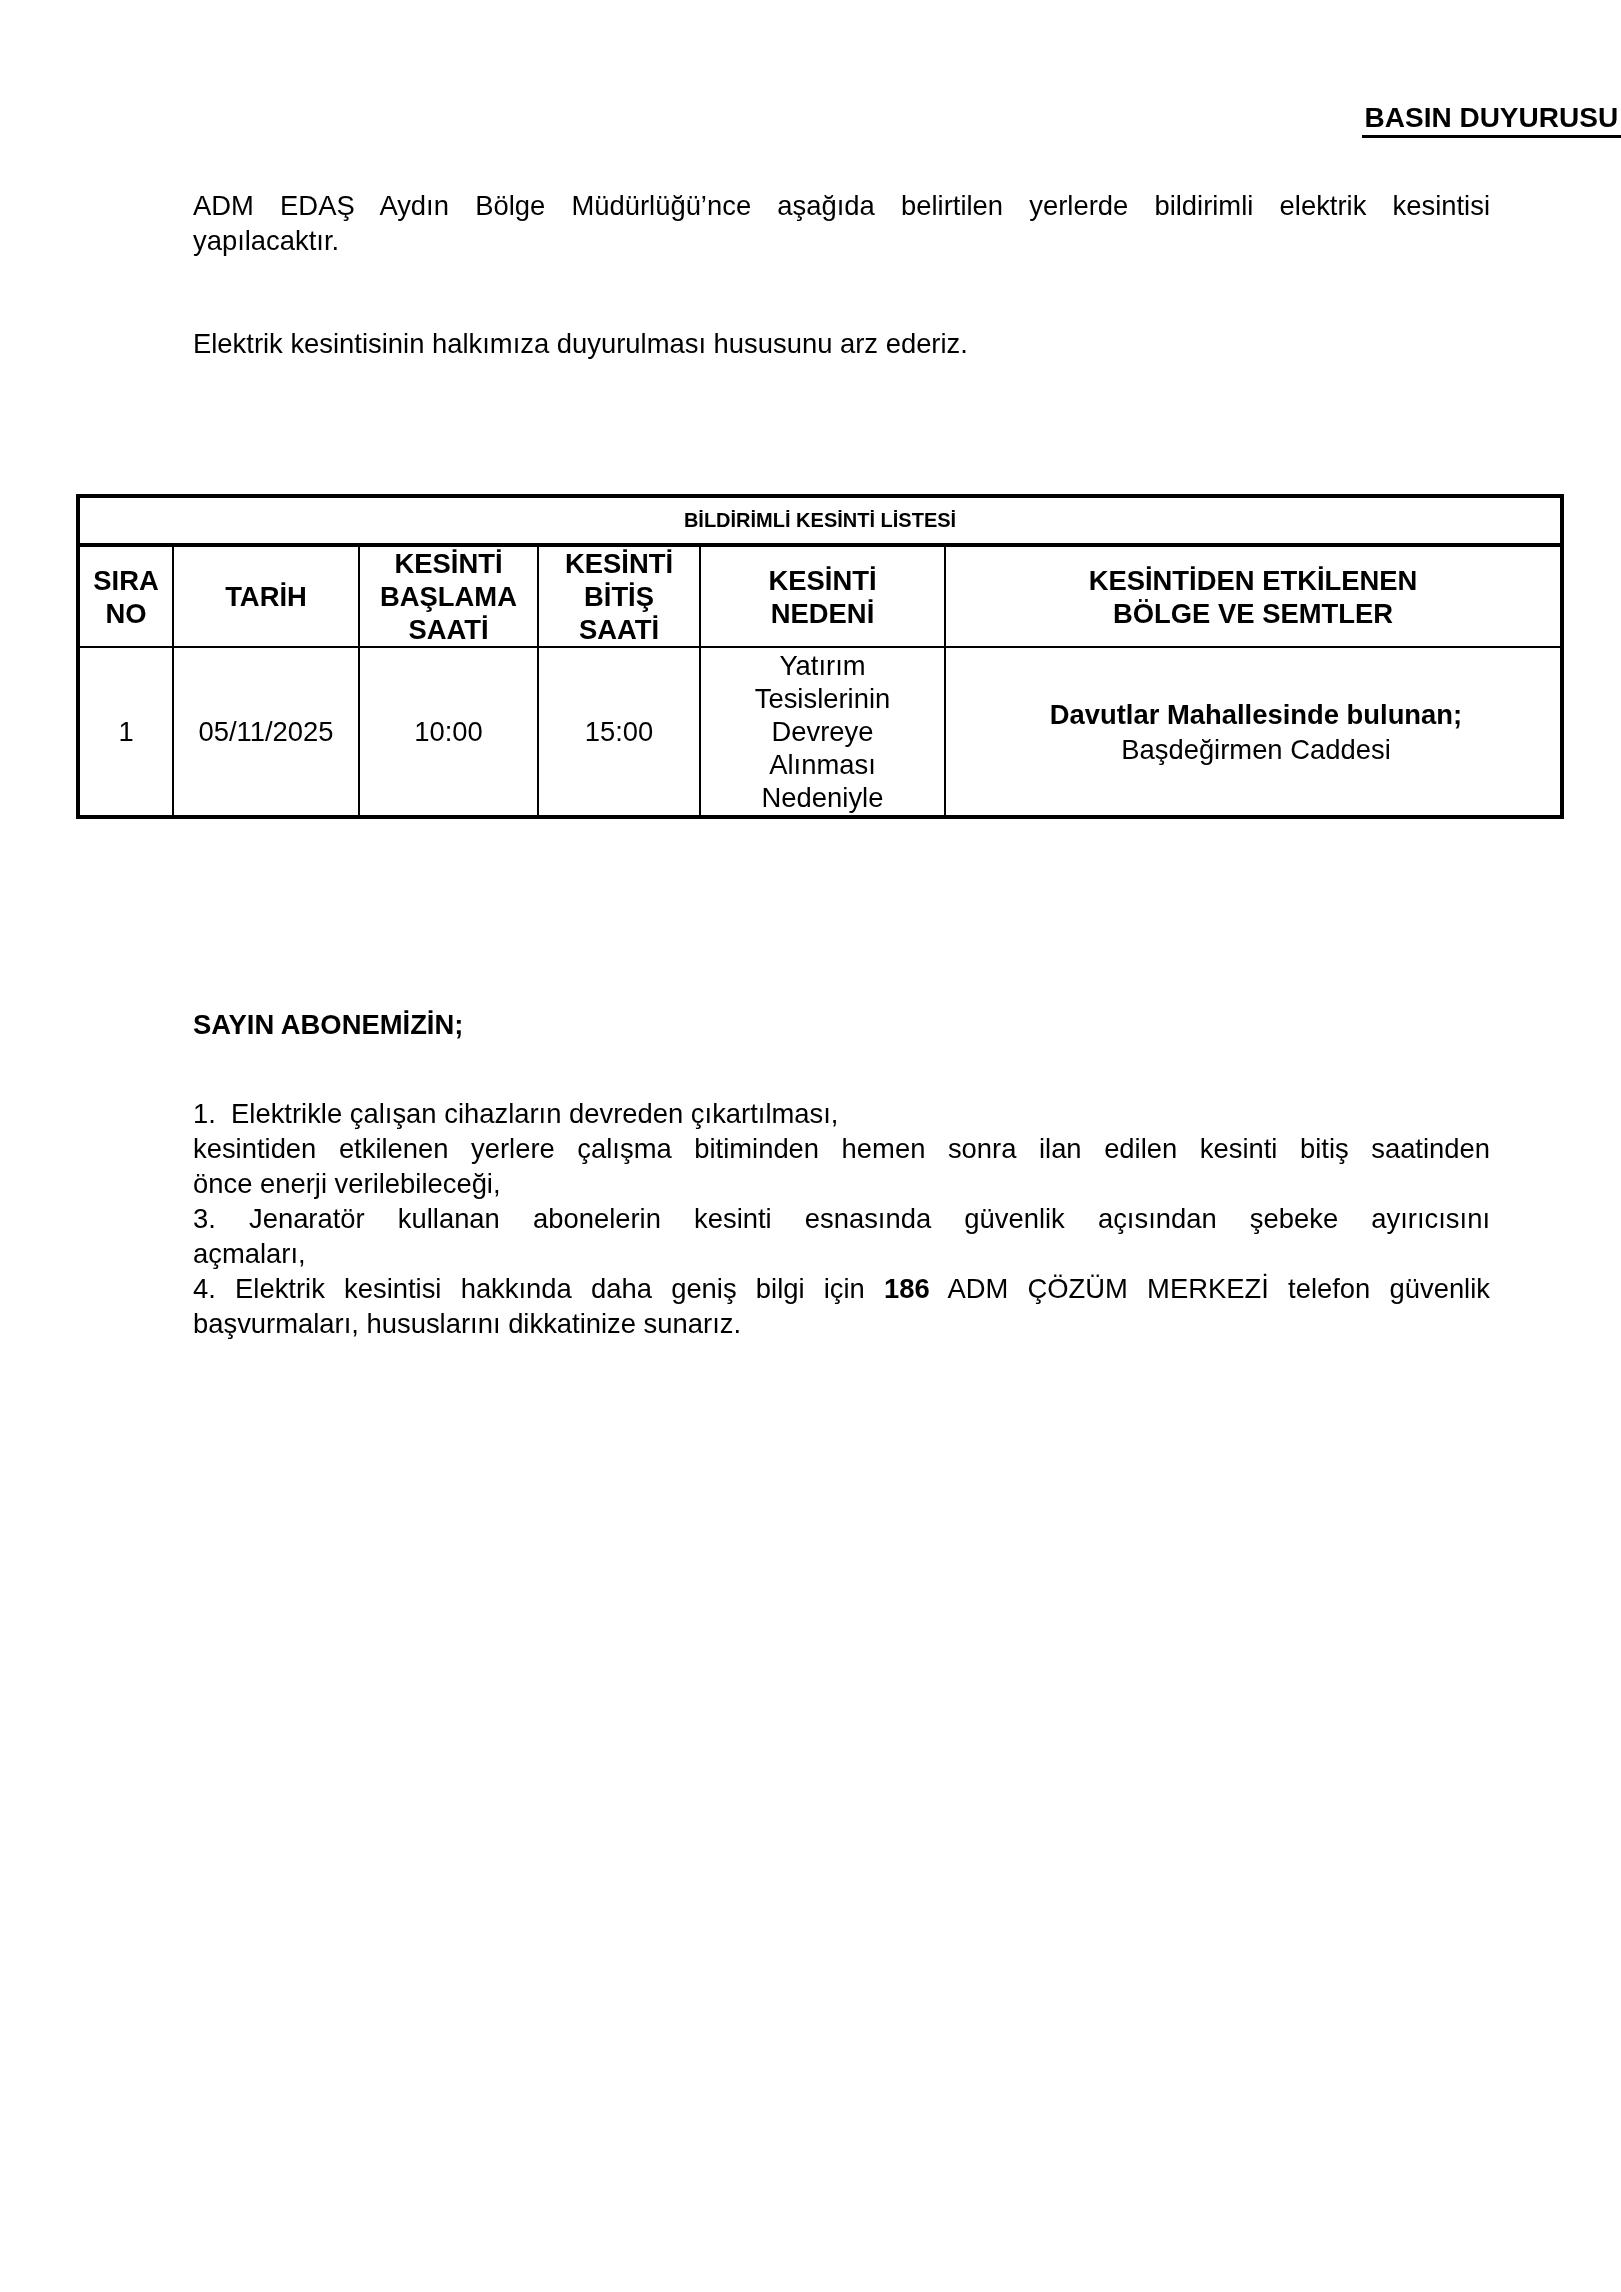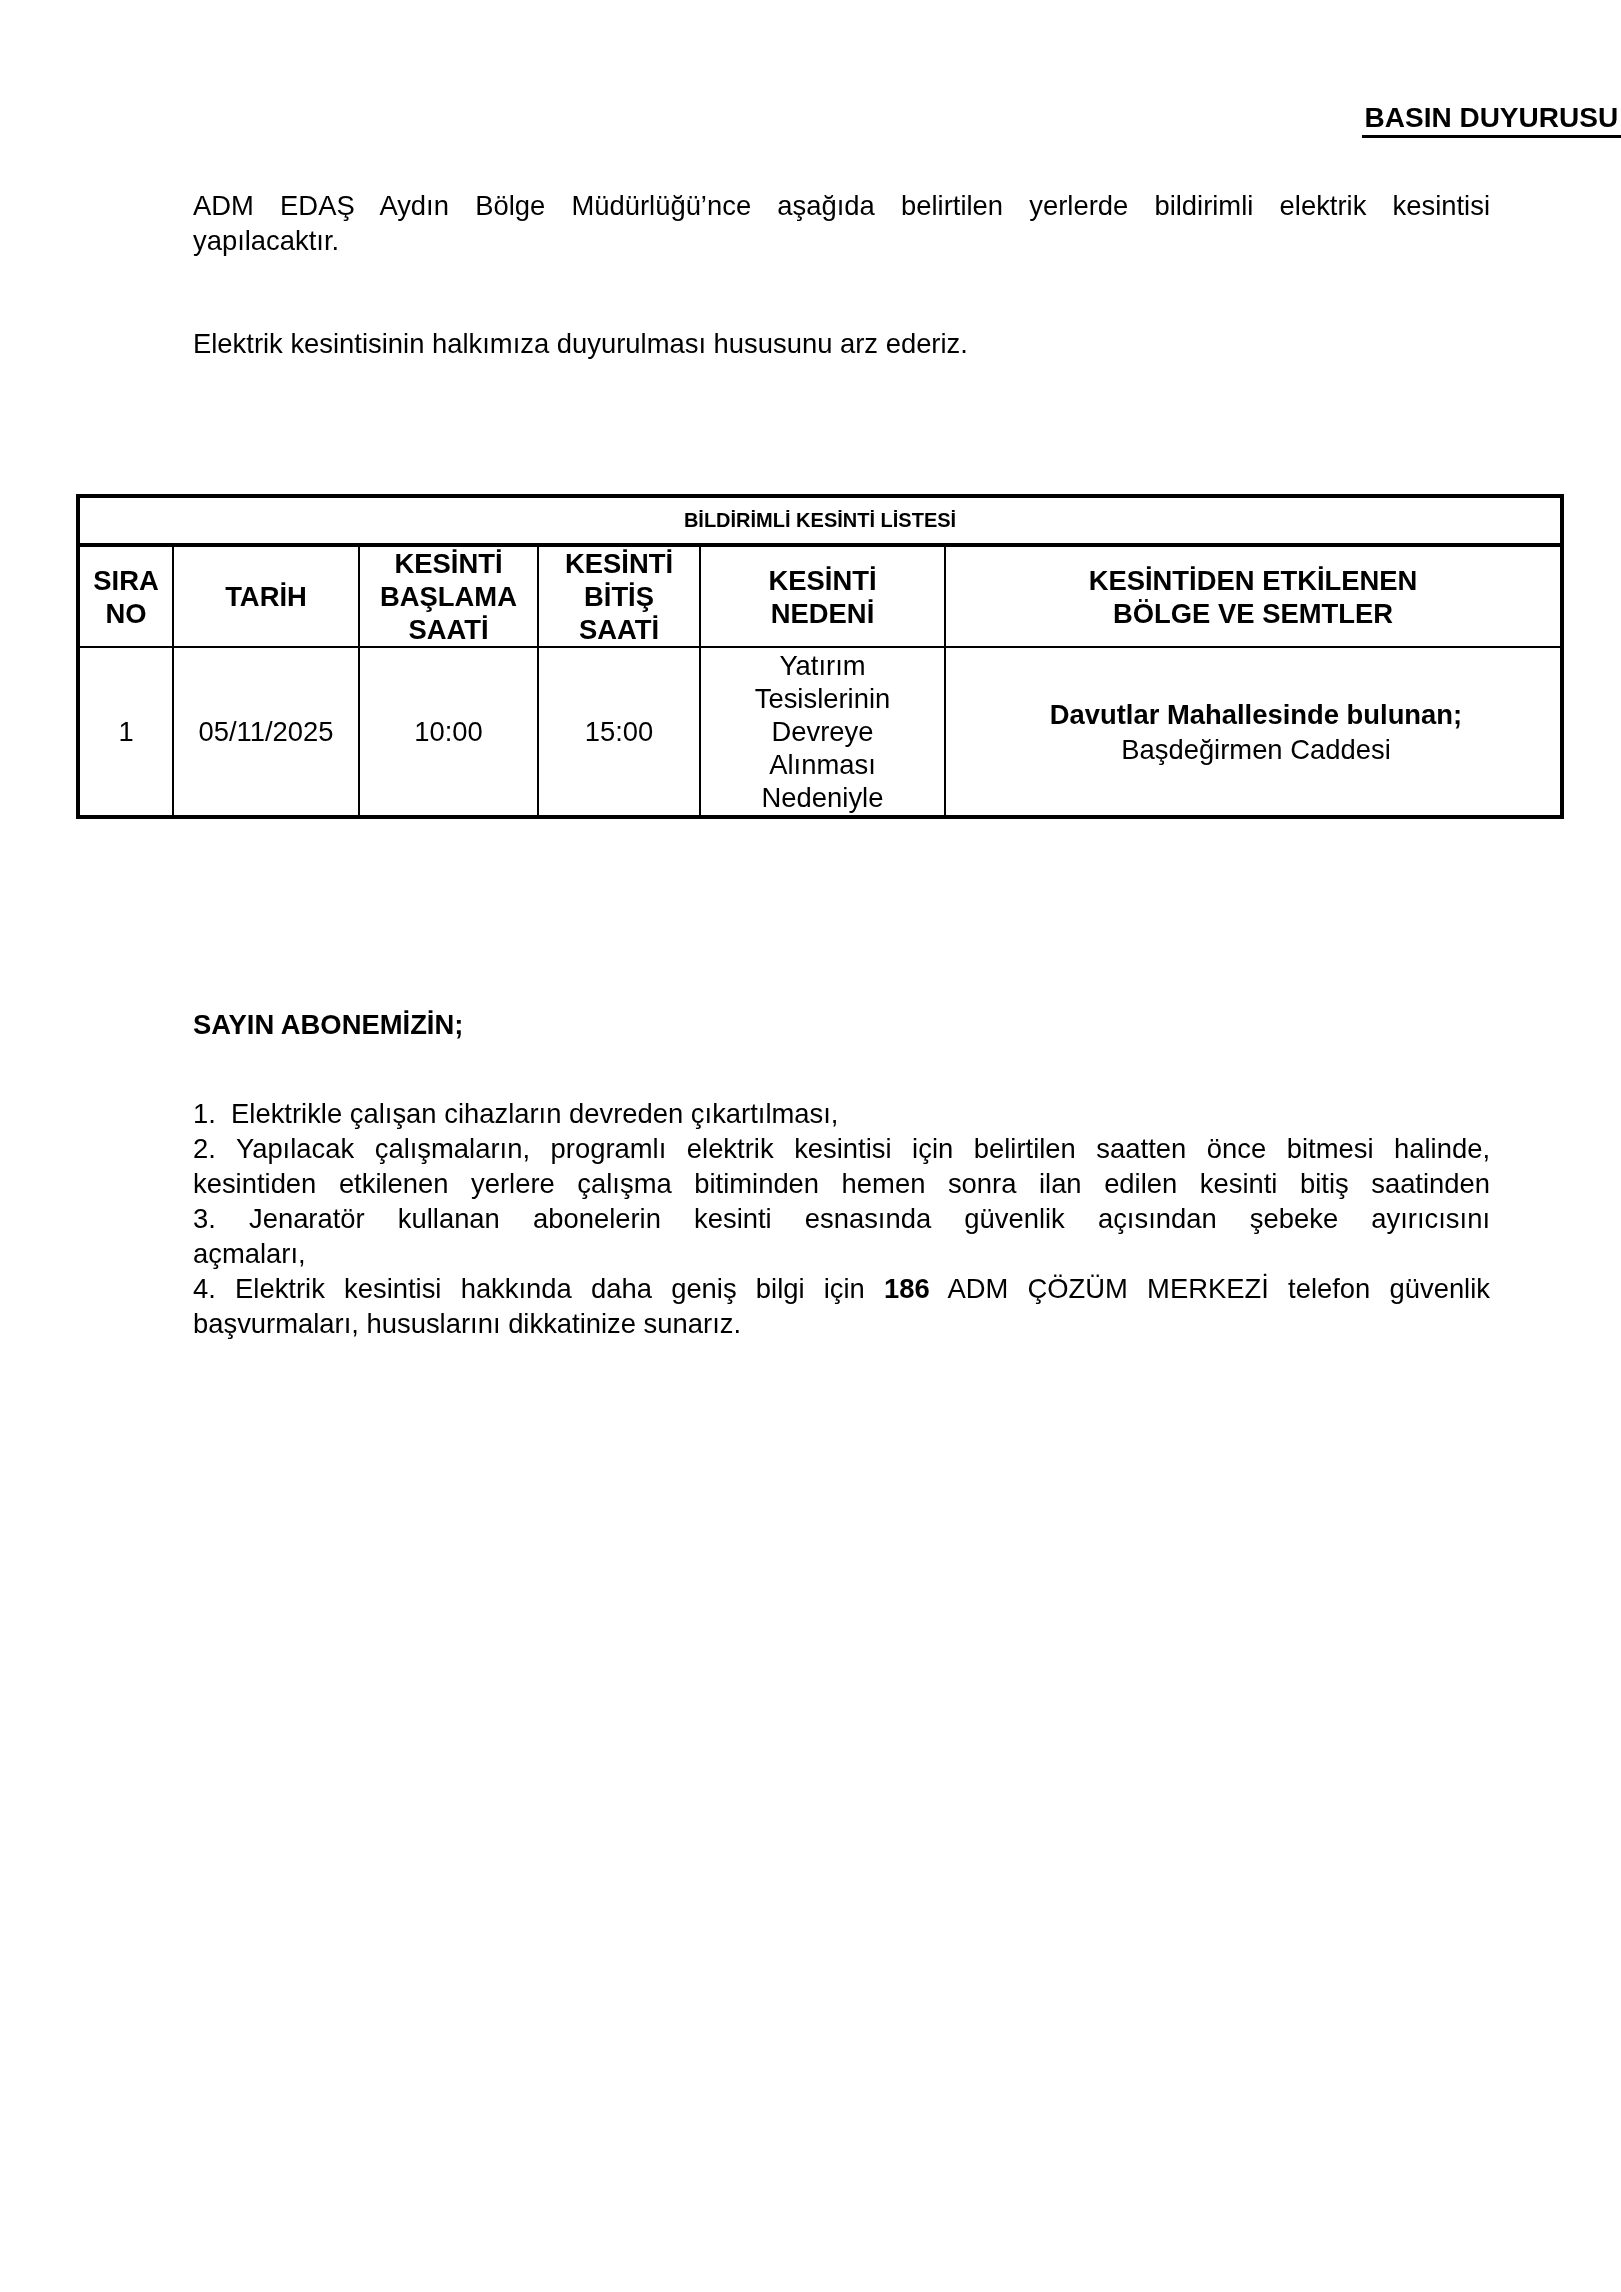--- a/index.html
+++ b/index.html
@@ -151,22 +151,22 @@
         <div>Başdeğirmen Caddesi</div>
       </td>
     </tr>
   </tbody>
 </table>
 
 <div class="notice-heading">SAYIN ABONEMİZİN;</div>
 
 <div class="notice-body">
   <div>1.&nbsp; Elektrikle çalışan cihazların devreden çıkartılması,</div>
-  <div class="fill">2. Yapılacak çalışmaların, programlı elektrik kesintisi için belirtilen saatten önce bitmesi halinde,</div>
   <div class="fill">kesintiden etkilenen yerlere çalışma bitiminden hemen sonra ilan edilen kesinti bitiş saatinden</div>
+  <div>önce enerji verilebileceği,</div>
   <div class="fill">3. Jenaratör kullanan abonelerin kesinti esnasında güvenlik açısından şebeke ayırıcısını</div>
   <div>açmaları,</div>
   <div class="fill">
     <span>4. Elektrik kesintisi hakkında daha geniş bilgi için </span><span class="bold">186</span><span> ADM ÇÖZÜM MERKEZİ telefon güvenlik</span>
   </div>
   <div>başvurmaları, hususlarını dikkatinize sunarız.</div>
 </div>
 
 
 </body></html>

